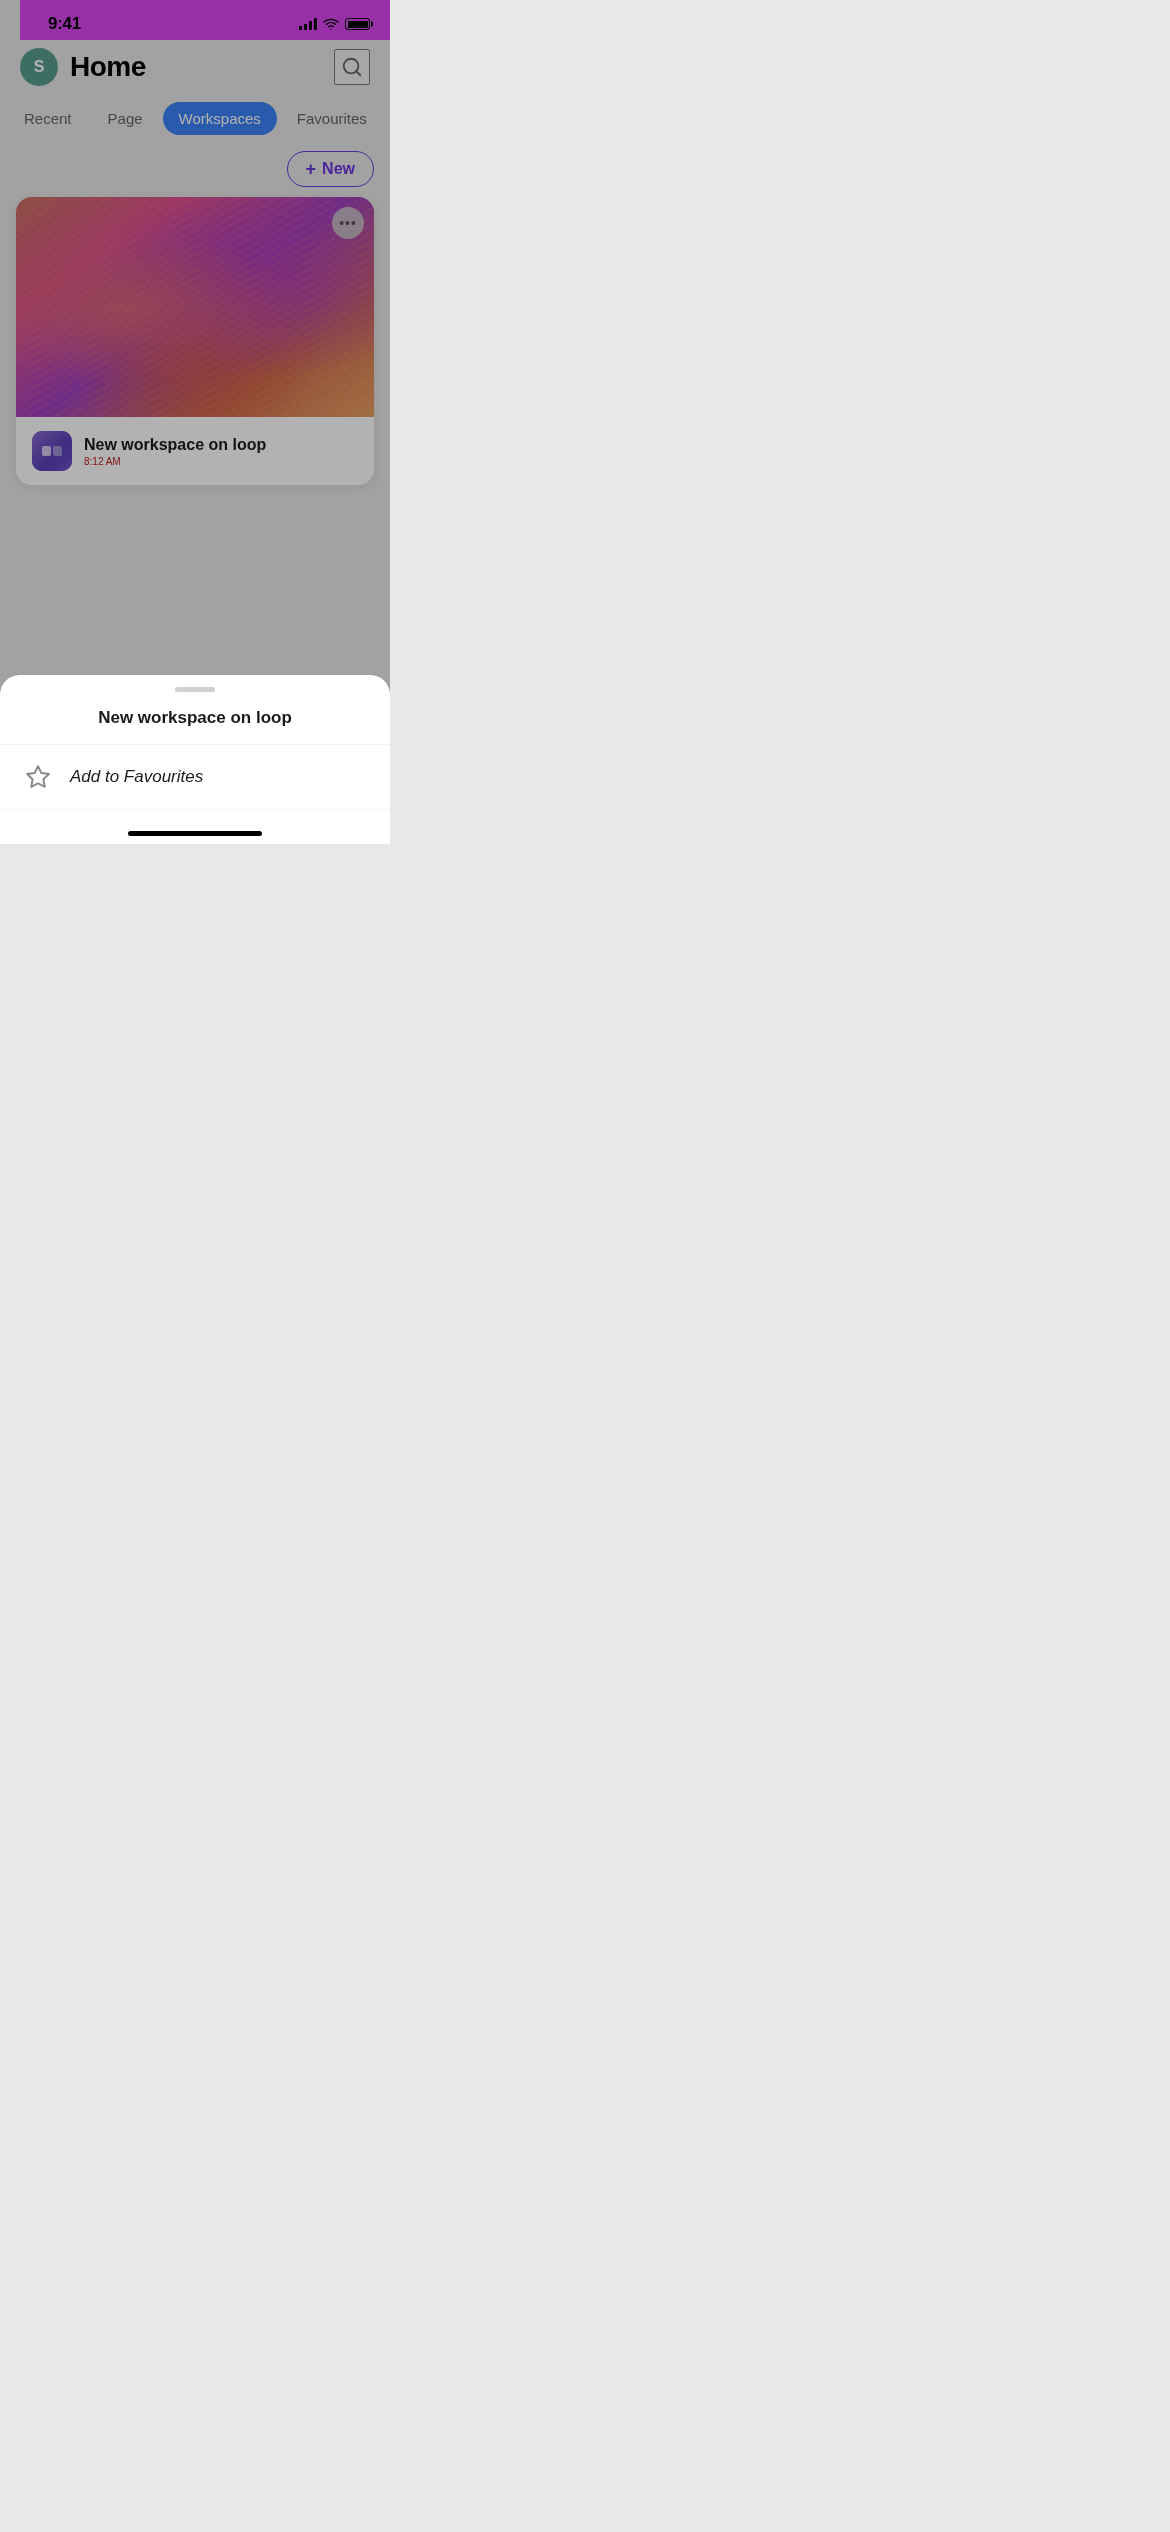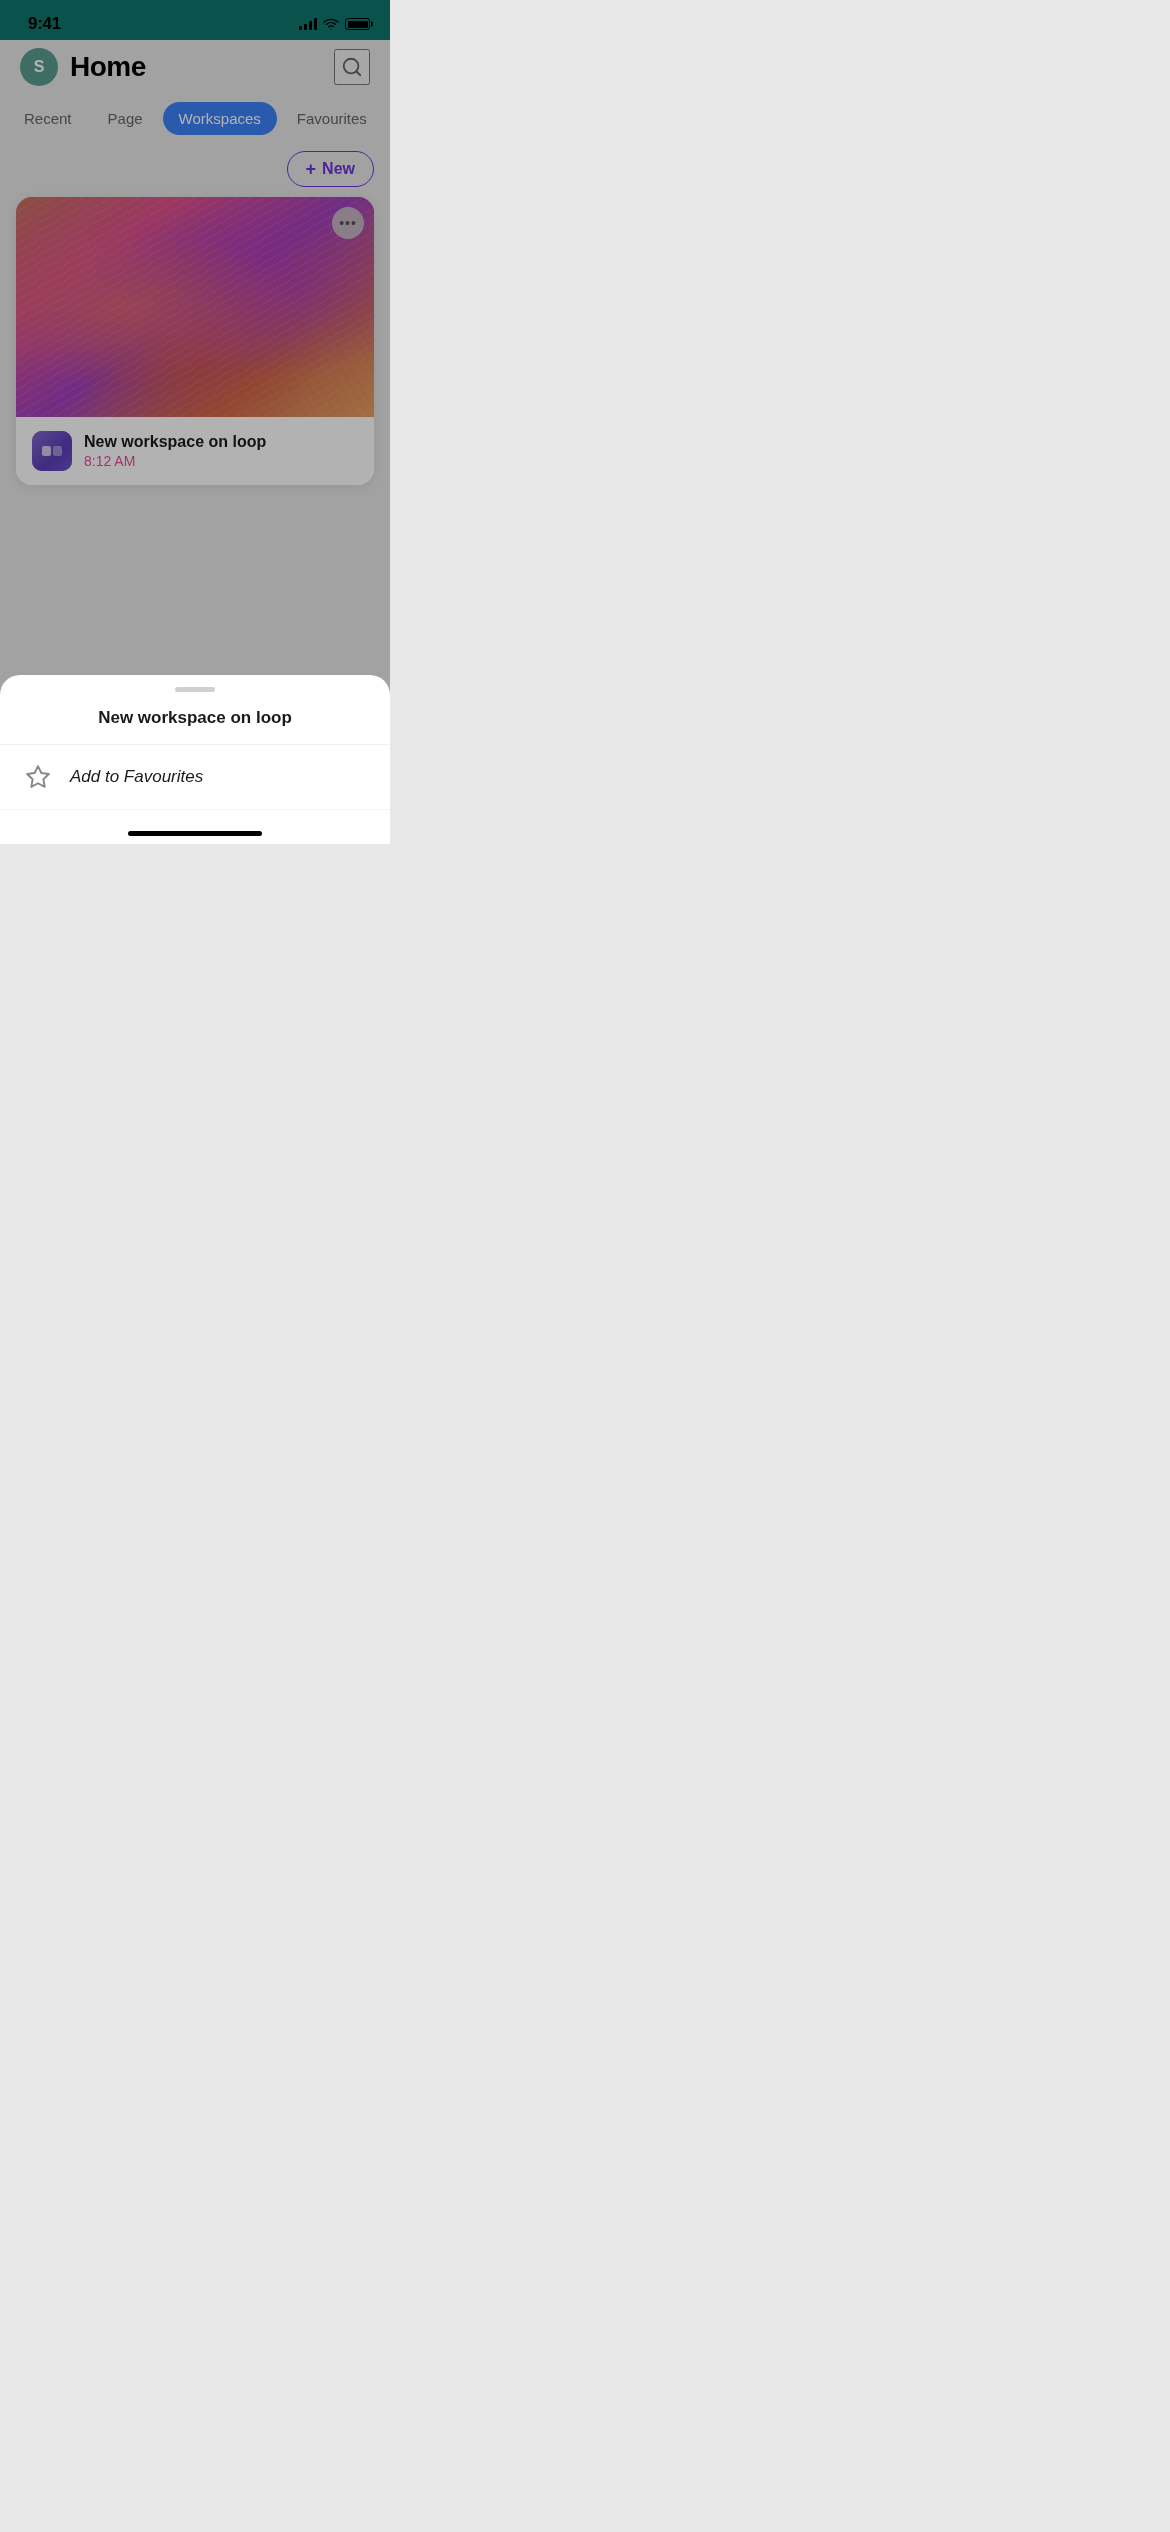--- a/index.html
+++ b/index.html
@@ -13,21 +13,22 @@
       overflow: hidden;
       position: relative;
     }
 
     
     .status-bar {
       display: flex;
       justify-content: space-between;
       align-items: center;
       padding: 14px 20px 6px 28px;
-      background: #0f766e;
+      background: #d946ef;
+      margin-left: 20px;
     }
 
     .status-time {
       font-size: 17px;
       font-weight: 600;
       color: #000;
       letter-spacing: -0.3px;
     }
 
     .status-icons {
@@ -293,22 +294,22 @@
     }
 
     .card-text h3 {
       font-size: 16px;
       font-weight: 600;
       color: #1a1a1a;
       margin-bottom: 2px;
     }
 
     .card-text p {
-      font-size: 14px;
-      color: #ec4899;
+      font-size: 10px;
+      color: #b91c1c;
     }
 
     
     .overlay {
       position: absolute;
       inset: 0;
       background: rgba(0,0,0,0.3);
       z-index: 10;
     }
 

